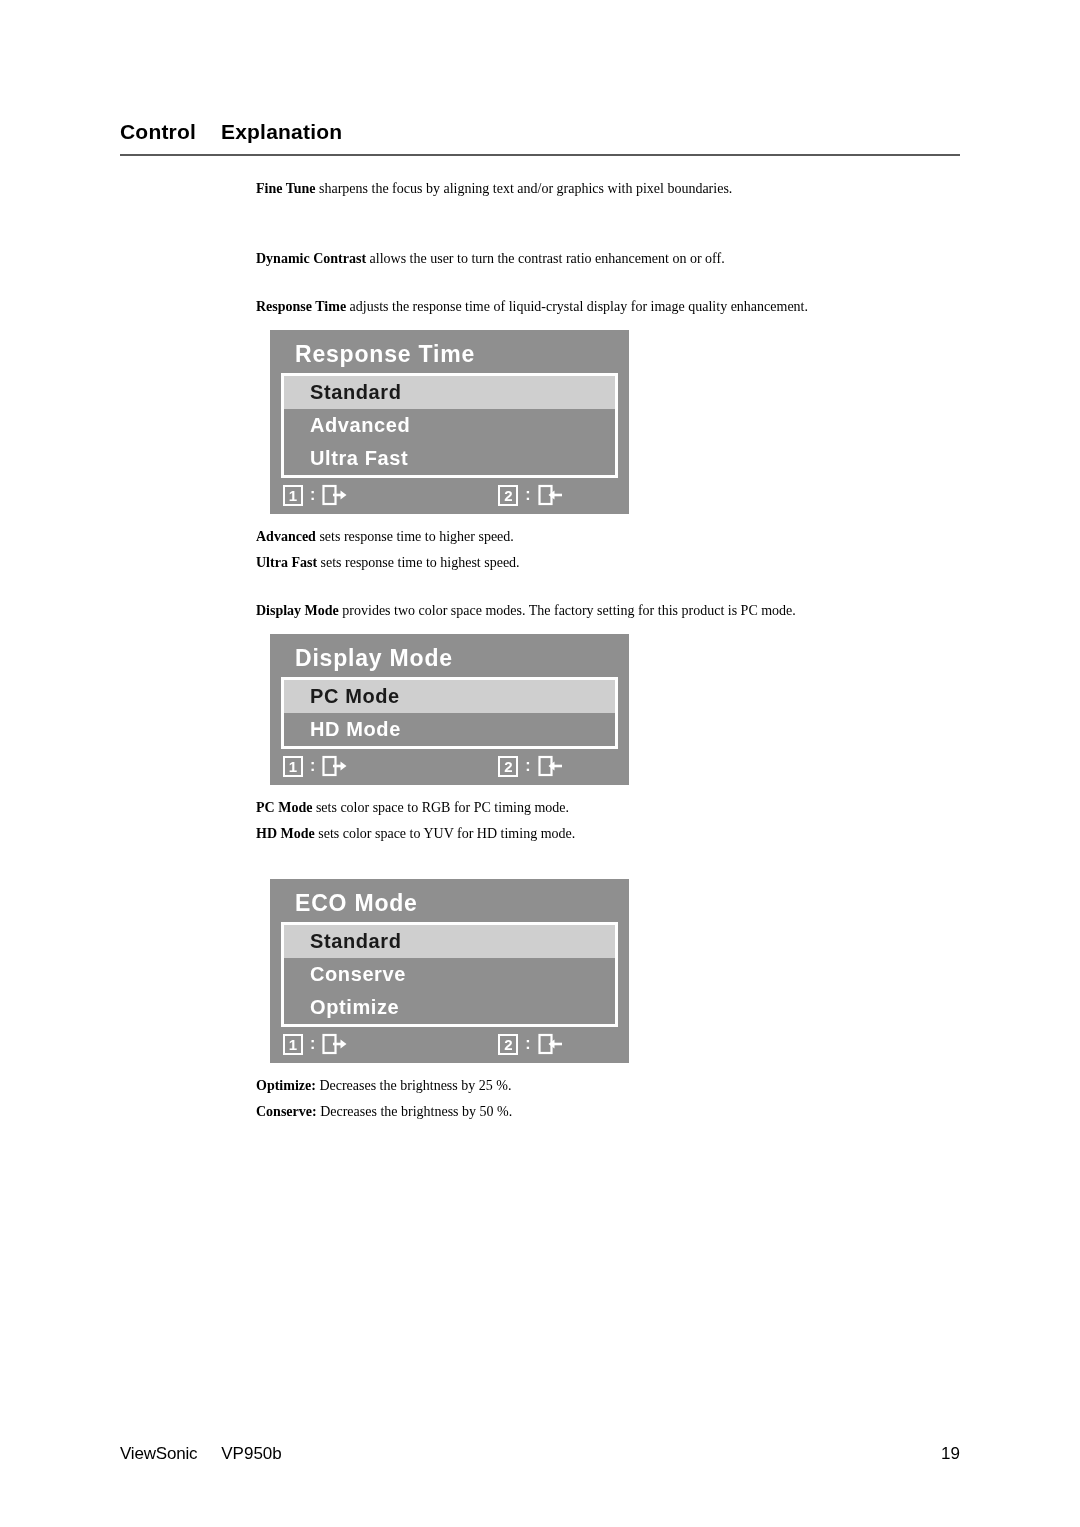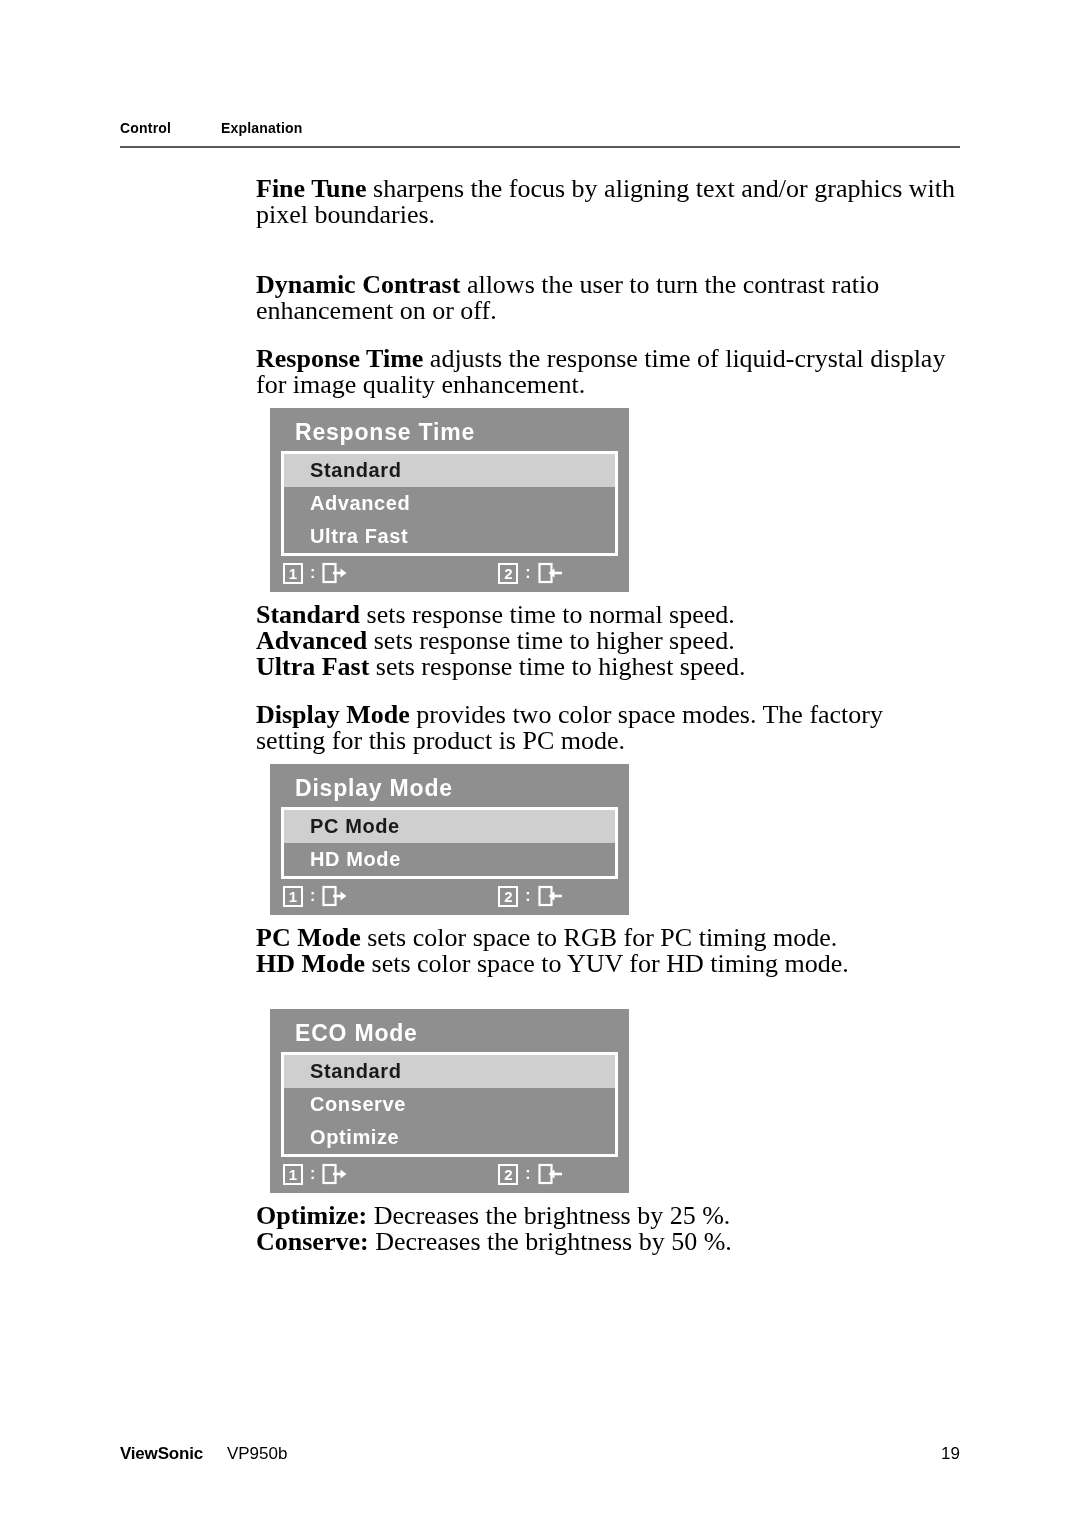--- a/index.html
+++ b/index.html
@@ -21,40 +21,40 @@
     position: absolute;
     left: 120px;
     top: 120px;
     width: 840px;
   }
   .header-row {
     display: flex;
     align-items: baseline;
     font-family: "Liberation Sans", "DejaVu Sans", sans-serif;
     font-weight: bold;
-    font-size: 14px;
+    font-size: 21px;
     letter-spacing: 0.2px;
   }
   .header-control { width: 101px; }
   .header-rule {
     margin-top: 10px;
     border-bottom: 2px solid #5a5a5a;
     width: 840px;
   }
 
   
   .content {
     position: absolute;
     left: 256px;
     top: 176px;
     width: 710px;
   }
   p.para {
     margin: 0 8px 0 0;
-    font-size: 26px;
+    font-size: 14px;
     line-height: 26px;
     text-align: left;
   }
   .spacer-para { height: 22px; }
   .spacer-small { height: 10px; }
   b { font-weight: bold; }
 
   
   .osd {
     background: #8f8f8f;
@@ -121,21 +121,21 @@
   .page-footer {
     position: absolute;
     left: 120px;
     top: 1444px;
     width: 840px;
     display: flex;
     align-items: baseline;
     font-family: "Liberation Sans", "DejaVu Sans", sans-serif;
     font-size: 17px;
   }
-  .brand { font-weight: bold; letter-spacing: -0.2px; }
+  .brand { font-weight: normal; letter-spacing: -0.2px; }
   .model { margin-left: 24px; font-weight: normal; }
   .pageno { margin-left: auto; font-weight: normal; }
 </style>
 </head>
 <body>
 
 <div class="page-header">
   <div class="header-row">
     <span class="header-control">Control</span>
     <span>Explanation</span>
@@ -194,23 +194,20 @@
           <path d="M14 11 H24" stroke="#ffffff" stroke-width="2.6"></path>
           <path d="M16.5 6.5 L10.5 11 L16.5 15.5 Z" fill="#ffffff"></path>
         </svg>
       </span>
     </div>
   </div>
 
   <div class="spacer-small"></div>
 
   <p class="para">
-    <b>Standard</b><span> sets response time to normal speed.</span>
-  </p>
-  <p class="para">
     <b>Advanced</b><span> sets response time to higher speed.</span>
   </p>
   <p class="para">
     <b>Ultra Fast</b><span> sets response time to highest speed.</span>
   </p>
 
   <div class="spacer-para"></div>
 
   <p class="para">
     <b>Display Mode</b><span> provides two color space modes. The factory setting for this product is PC mode.</span>

